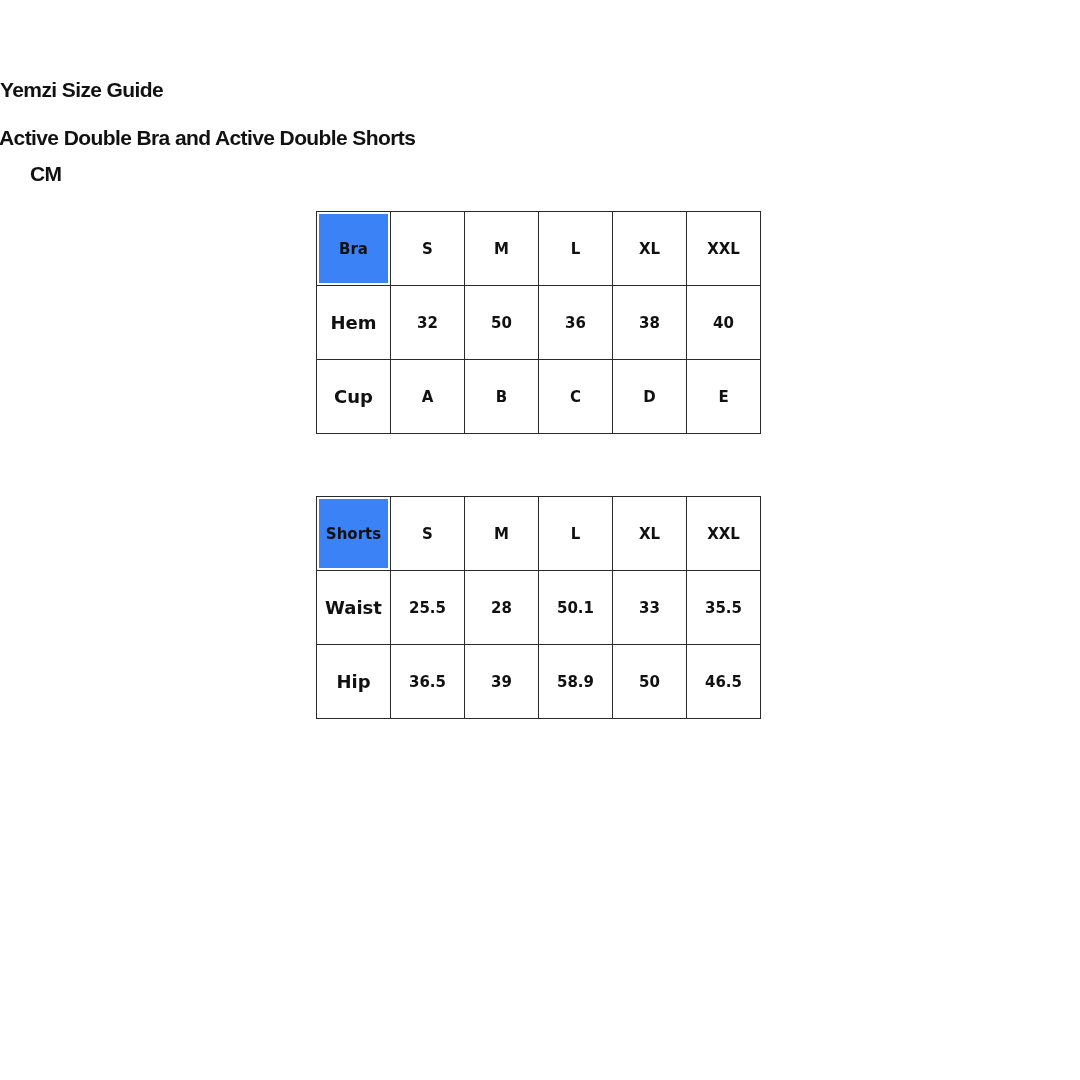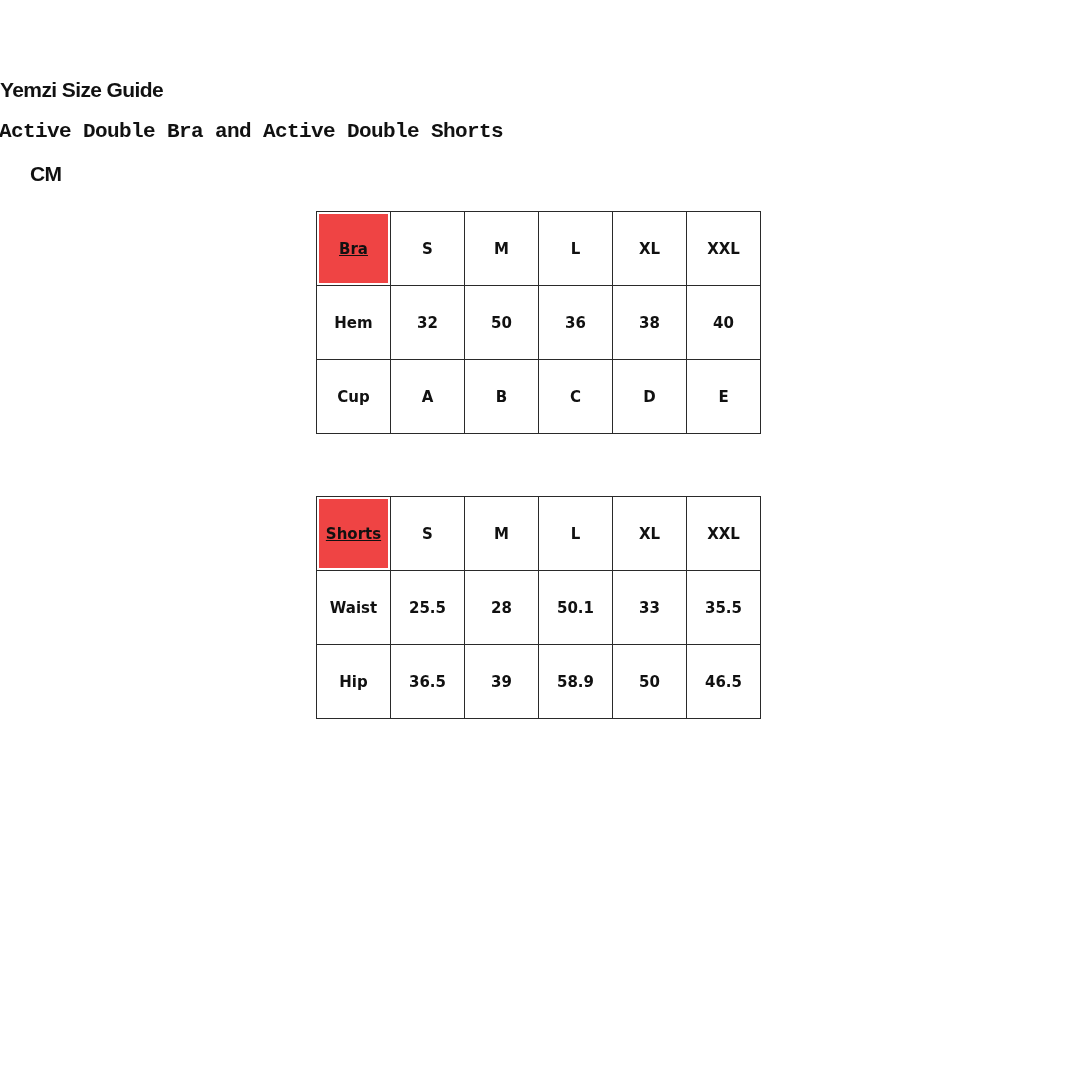--- a/index.html
+++ b/index.html
@@ -2,30 +2,30 @@
 <html><head>
 <meta charset="utf-8">
 <style>
   html, body { margin: 0; padding: 0; background: #ffffff; }
   body { width: 1080px; height: 1080px; position: relative; overflow: hidden;
          font-family: "Liberation Sans", sans-serif; color: #111; }
   .title { position: absolute; left: 0; width: 1080px; text-align: left;
            font-family: "Liberation Sans", sans-serif; font-weight: bold;
            font-size: 21px; letter-spacing: -0.6px; color: #111; }
   .t1 { top: 78px; }
-  .t2 { top: 120px; left: -1px; font-family: Liberation Mono, monospace; }
+  .t2 { top: 126px; left: -1px; }
   .t3 { top: 162px; padding-left: 30px; }
 
   .grid { position: absolute; left: 316px; border-collapse: collapse; }
   .grid td { width: 73px; height: 73px; border: 1.6px solid #2a2a2a; padding: 0;
              text-align: center; vertical-align: middle;
              font-family: "DejaVu Sans", sans-serif; font-weight: bold;
              font-size: 15px; color: #111; }
-  .grid td.head { background: #ef4444; box-shadow: inset 0 0 0 2px #fff; text-decoration: underline; }
-  .grid td.label { font-size: 15px; }
+  .grid td.head { background: #3b82f6; box-shadow: inset 0 0 0 2px #fff; }
+  .grid td.label { font-size: 18px; }
   .bra { top: 211px; }
   .shorts { top: 496px; }
 </style>
 </head>
 <body>
 
 <div class="title t1">Yemzi Size Guide</div>
 <div class="title t2">Active Double Bra and Active Double Shorts</div>
 <div class="title t3">CM</div>
 

